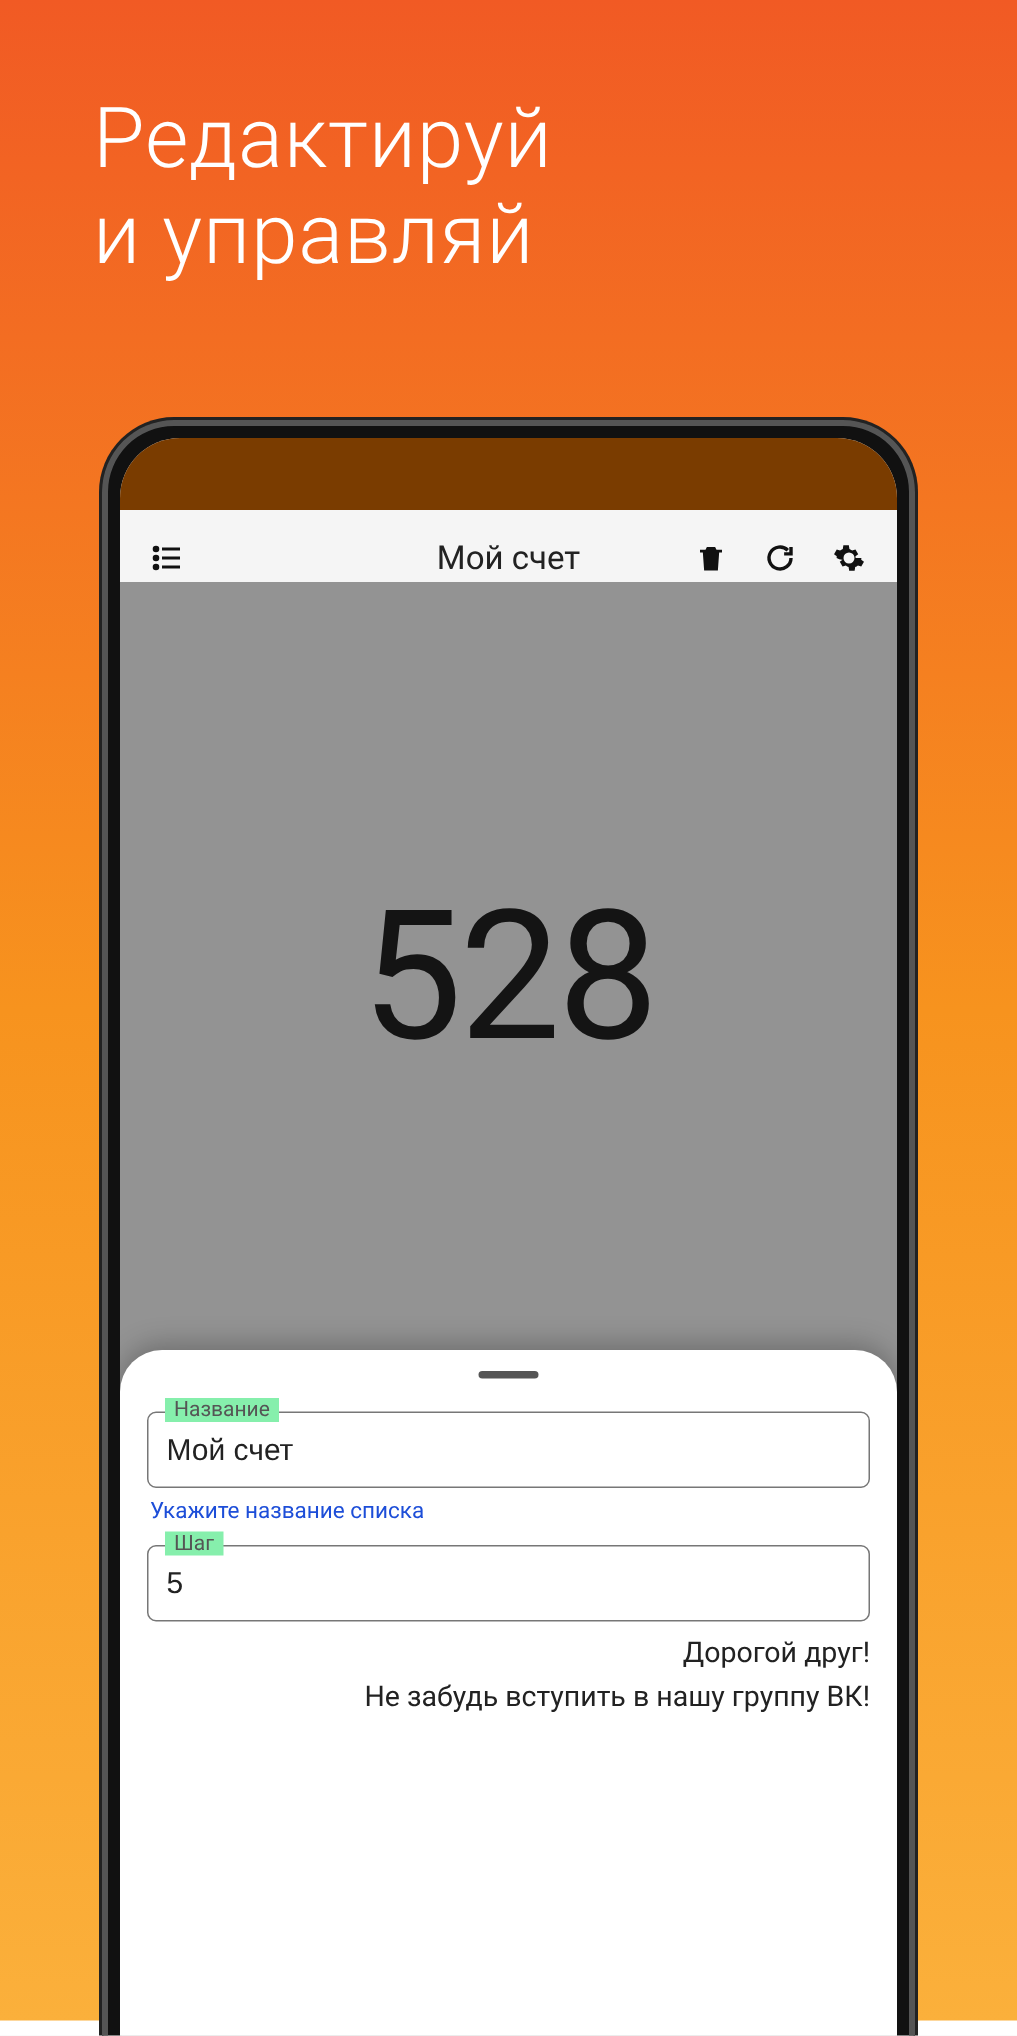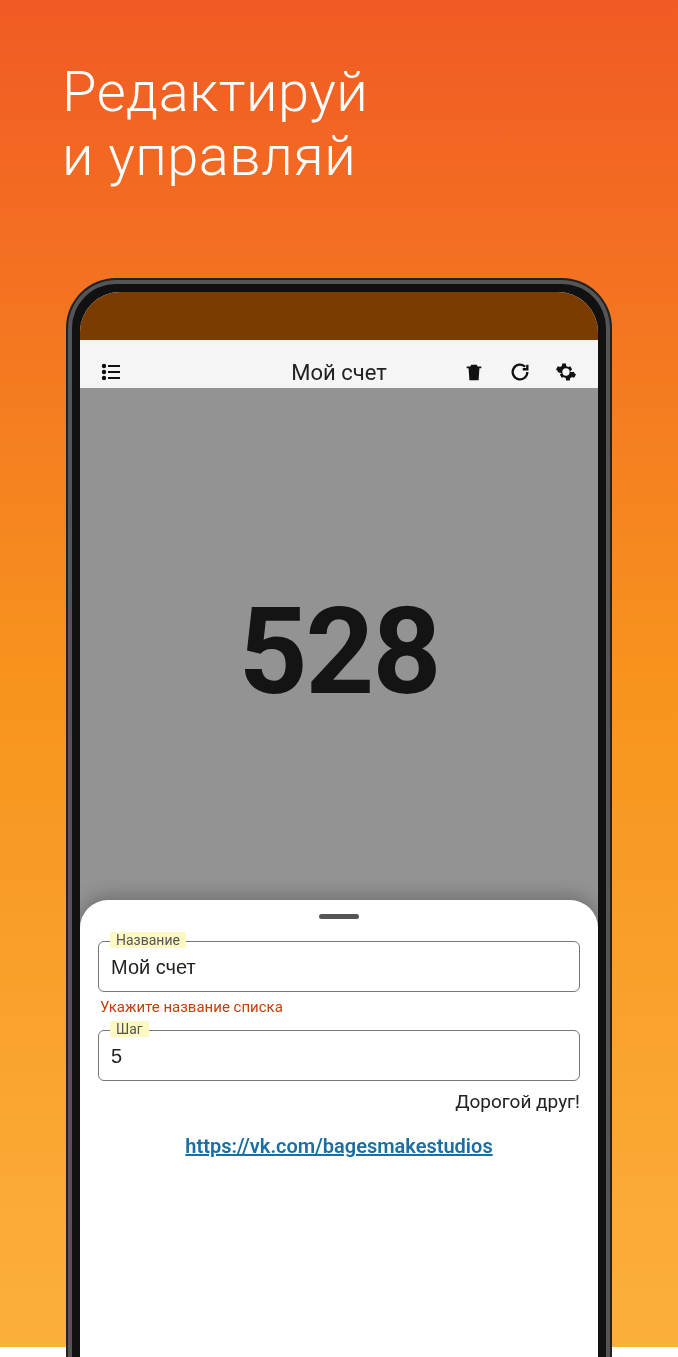--- a/index.html
+++ b/index.html
@@ -82,21 +82,21 @@
   svg { display: block; }
 
   .counter-area {
     height: 496px;
     display: flex;
     align-items: center;
     justify-content: center;
   }
   .counter-value {
     font-size: 120px;
-    font-weight: 700;
+    font-weight: 400;
     color: #222;
     letter-spacing: -2px;
   }
 
   
   .sheet {
     position: absolute;
     left: 0; right: 0; top: 560px;
     bottom: 0;
     background: #ffffff;
@@ -108,37 +108,37 @@
   .handle {
     width: 40px; height: 5px;
     background: #555;
     border-radius: 3px;
     margin: 0 auto 22px;
   }
   .field-wrap { position: relative; margin-bottom: 6px; }
   .field-label {
     position: absolute;
     left: 12px; top: -9px;
-    background: #fef9c3;
+    background: #86efac;
     padding: 0 6px;
     font-size: 14px;
     color: #555;
   }
   .field-input {
     width: 100%;
     border: 1px solid #777;
     border-radius: 6px;
     padding: 14px 12px 12px;
     font-size: 20px;
     color: #222;
     background: #fff;
   }
   .hint {
     font-size: 15px;
-    color: #c2410c;
+    color: #1d4ed8;
     margin: 6px 2px 14px;
   }
   .app-version {
     text-align: center;
     font-size: 24px;
     color: #222;
     margin: 6px 0 18px;
   }
   .msg {
     text-align: right;
@@ -215,19 +215,19 @@
             <input class="field-input" value="Мой счет" style="">
           </div>
           <div class="hint">Укажите название списка</div>
 
           <div class="field-wrap">
             <span class="field-label">Шаг</span>
             <input class="field-input" value="5" style="">
           </div>
 
           <div class="msg">Дорогой друг!</div>
-          <a class="link">https://vk.com/bagesmakestudios</a>
+          <div class="msg">Не забудь вступить в нашу группу ВК!</div>
         </div>
 
       </div>
     </div>
   </div>
 </div>
 
 </body></html>

